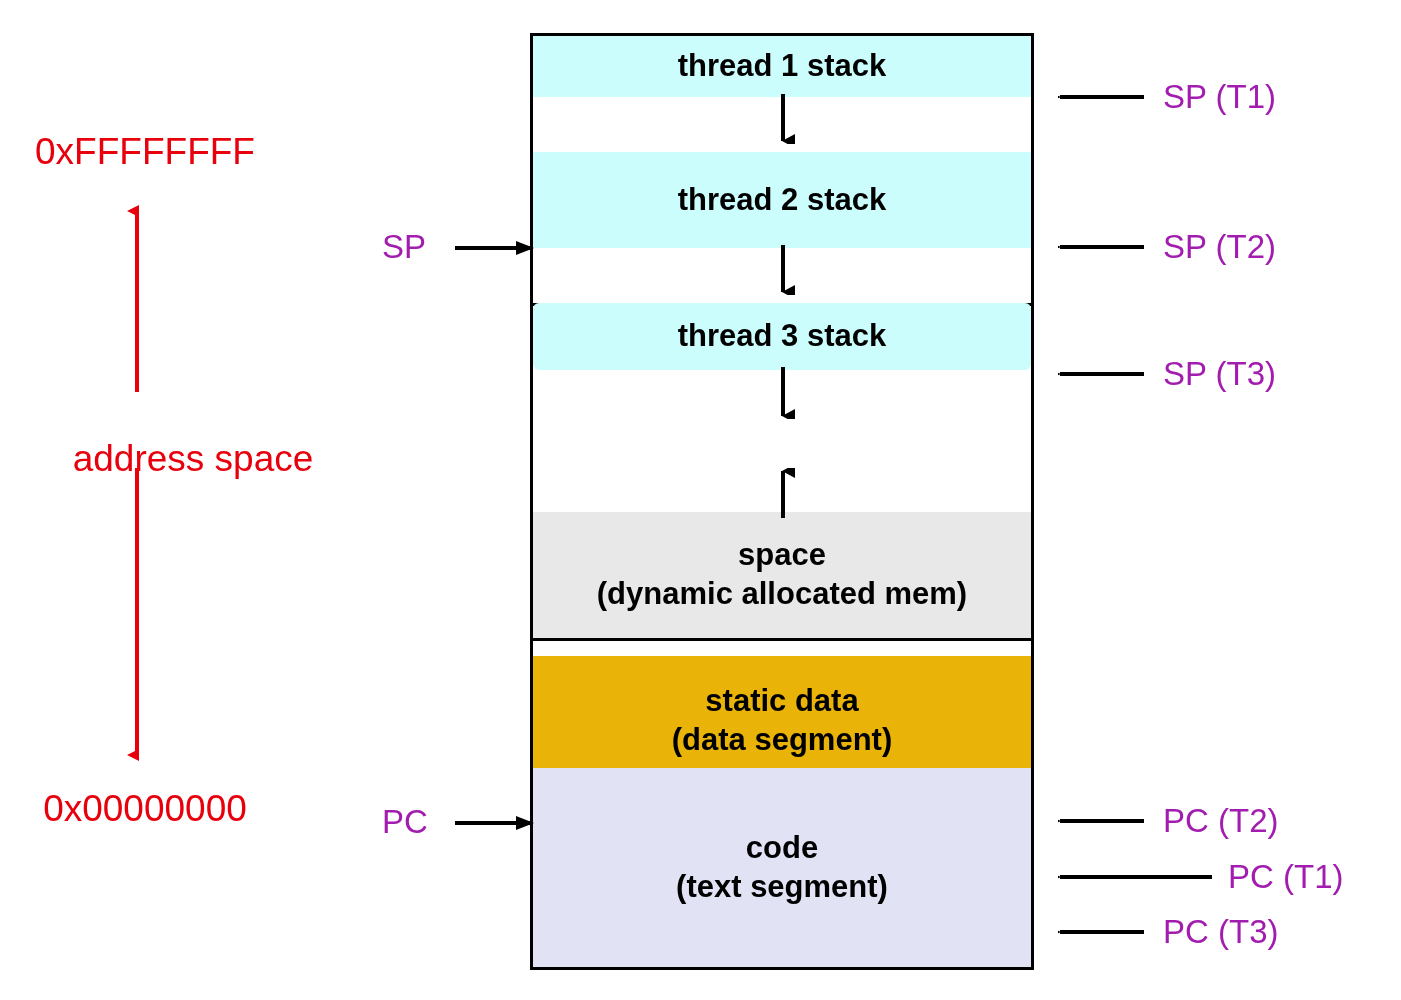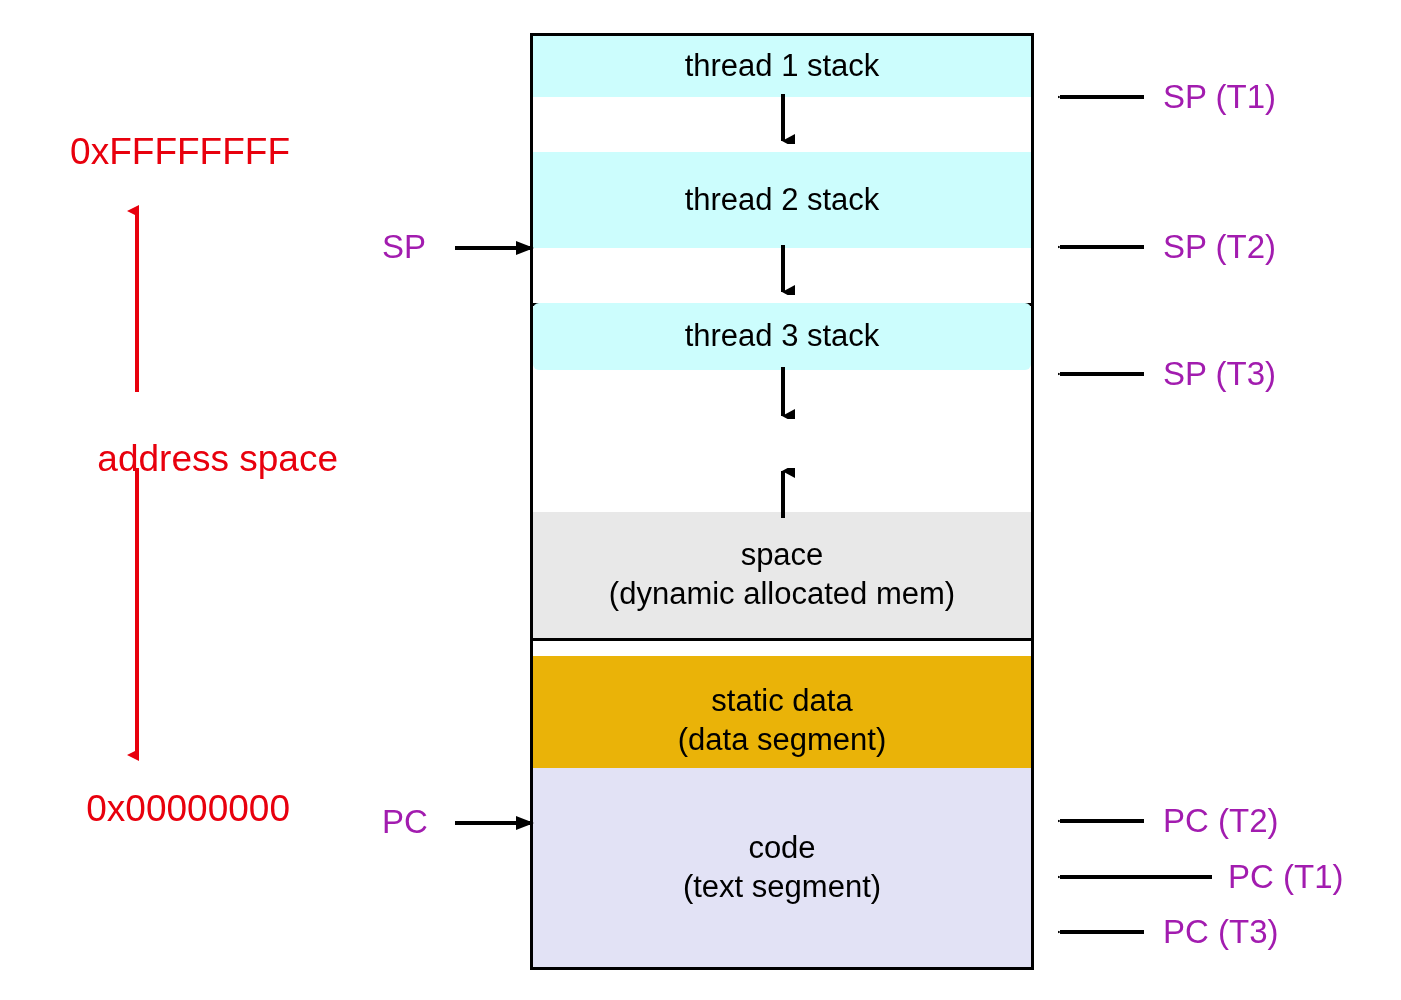--- a/index.html
+++ b/index.html
@@ -17,21 +17,21 @@
     overflow: hidden;
   }
 
   
   .addr-label {
     position: absolute;
     color: #e8000d;
     font-size: 37px;
     line-height: 1;
     white-space: nowrap;
-    text-align: right;
+    text-align: center;
   }
   #addr-top    { left: 0;   top: 133px; width: 290px; }
   #addr-bottom { left: 0;   top: 790px; width: 290px; }
   #addr-space  { left: 0;   top: 440px; width: 290px; margin-left: 48px; }
 
   .red-arrow-svg {
     position: absolute;
     left: 96px;
     top: 185px;
     width: 86px;
@@ -40,20 +40,21 @@
 
   
   #memory-box {
     position: absolute;
     left: 530px;
     top: 33px;
     width: 504px;
     height: 937px;
     border: 3px solid #000000;
     box-sizing: border-box;
+    font-weight: bold;
   }
   .seg {
     position: absolute;
     left: 0;
     width: 100%;
     box-sizing: border-box;
     display: flex;
     flex-direction: column;
     align-items: center;
     justify-content: center;

